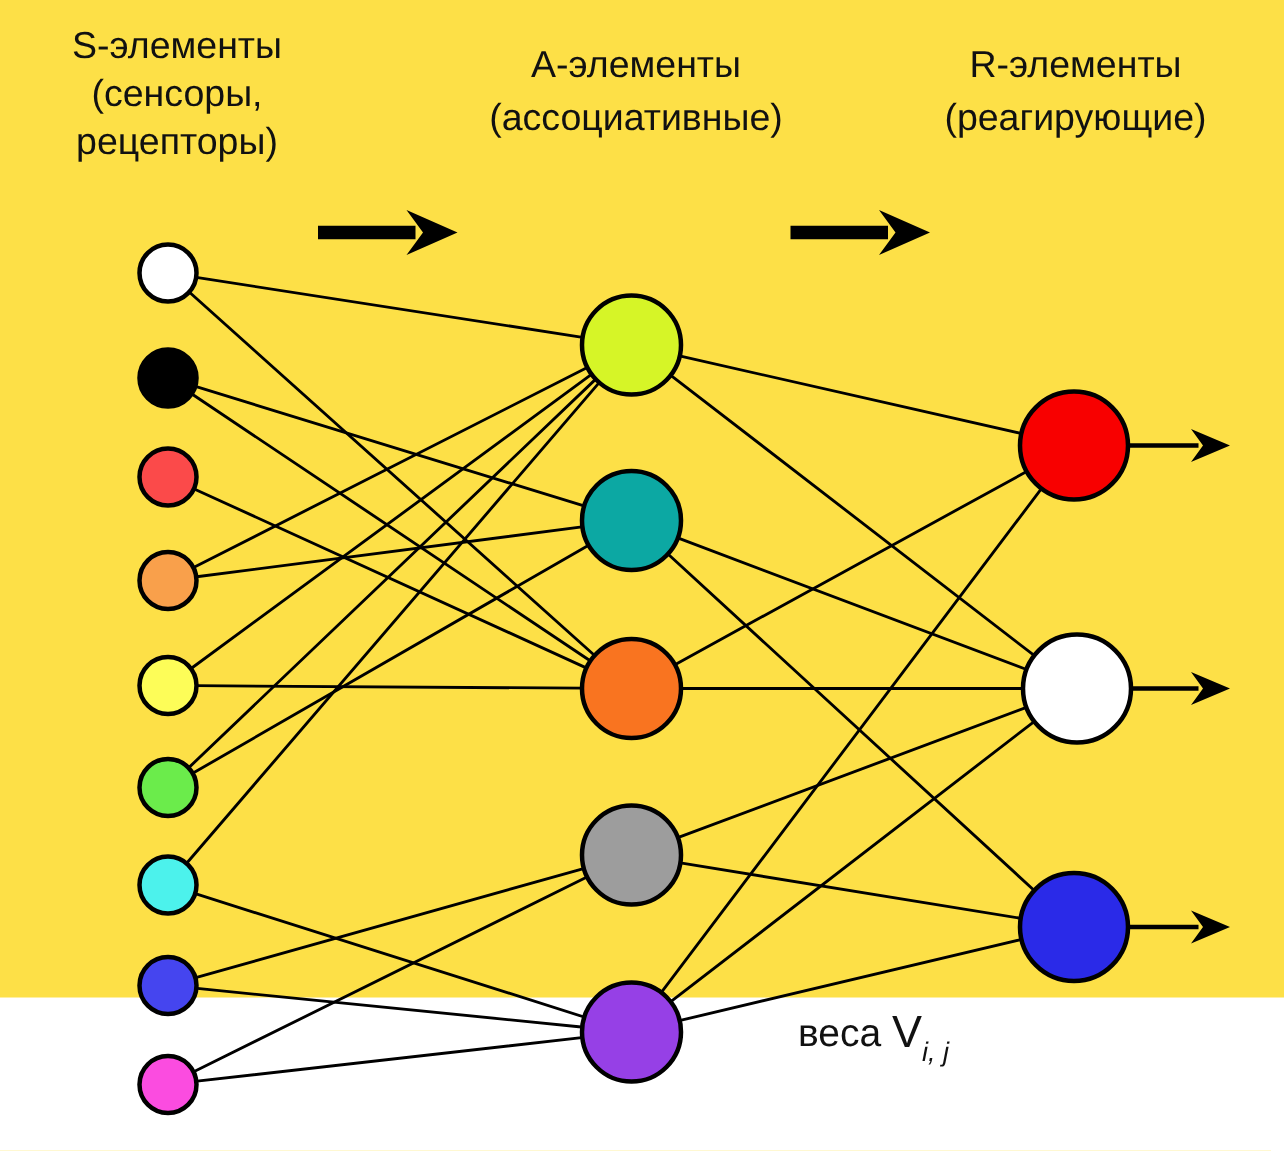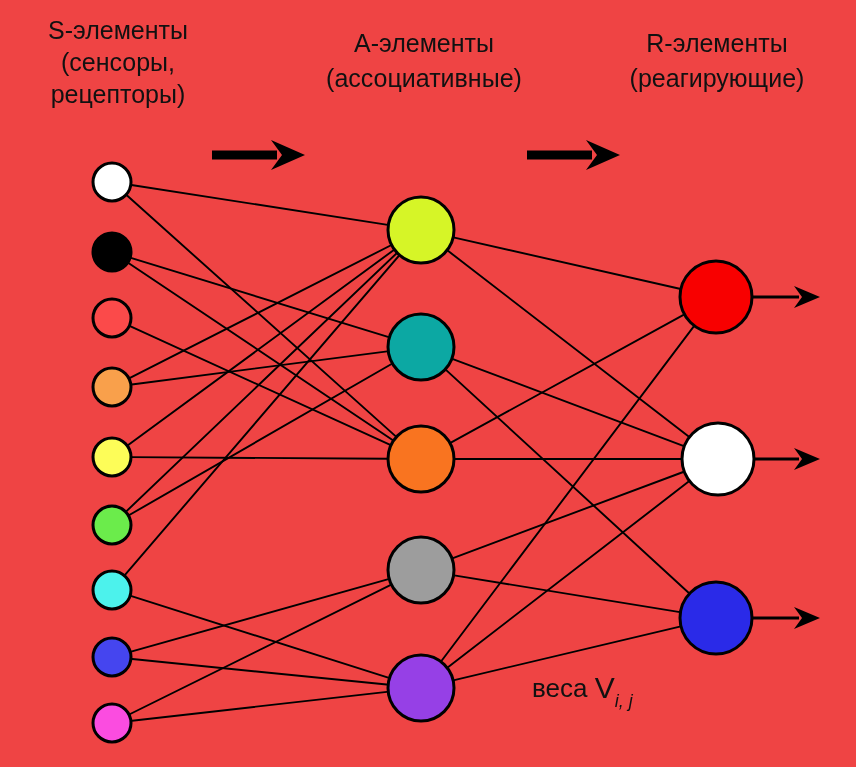--- a/index.html
+++ b/index.html
@@ -11,22 +11,22 @@
   body {
     width: 856px;
     height: 767px;
     overflow: hidden;
     font-family: "Liberation Sans", sans-serif;
     color: #000000;
   }
   #diagram-root {
     position: relative;
     width: 856px;
-    height: 767px;
-    background: #ef4444;
+    height: 665px;
+    background: #fde047;
   }
   svg#diagram-svg {
     position: absolute;
     top: 0;
     left: 0;
     width: 856px;
     height: 767px;
     display: block;
   }
   .layer-title {

